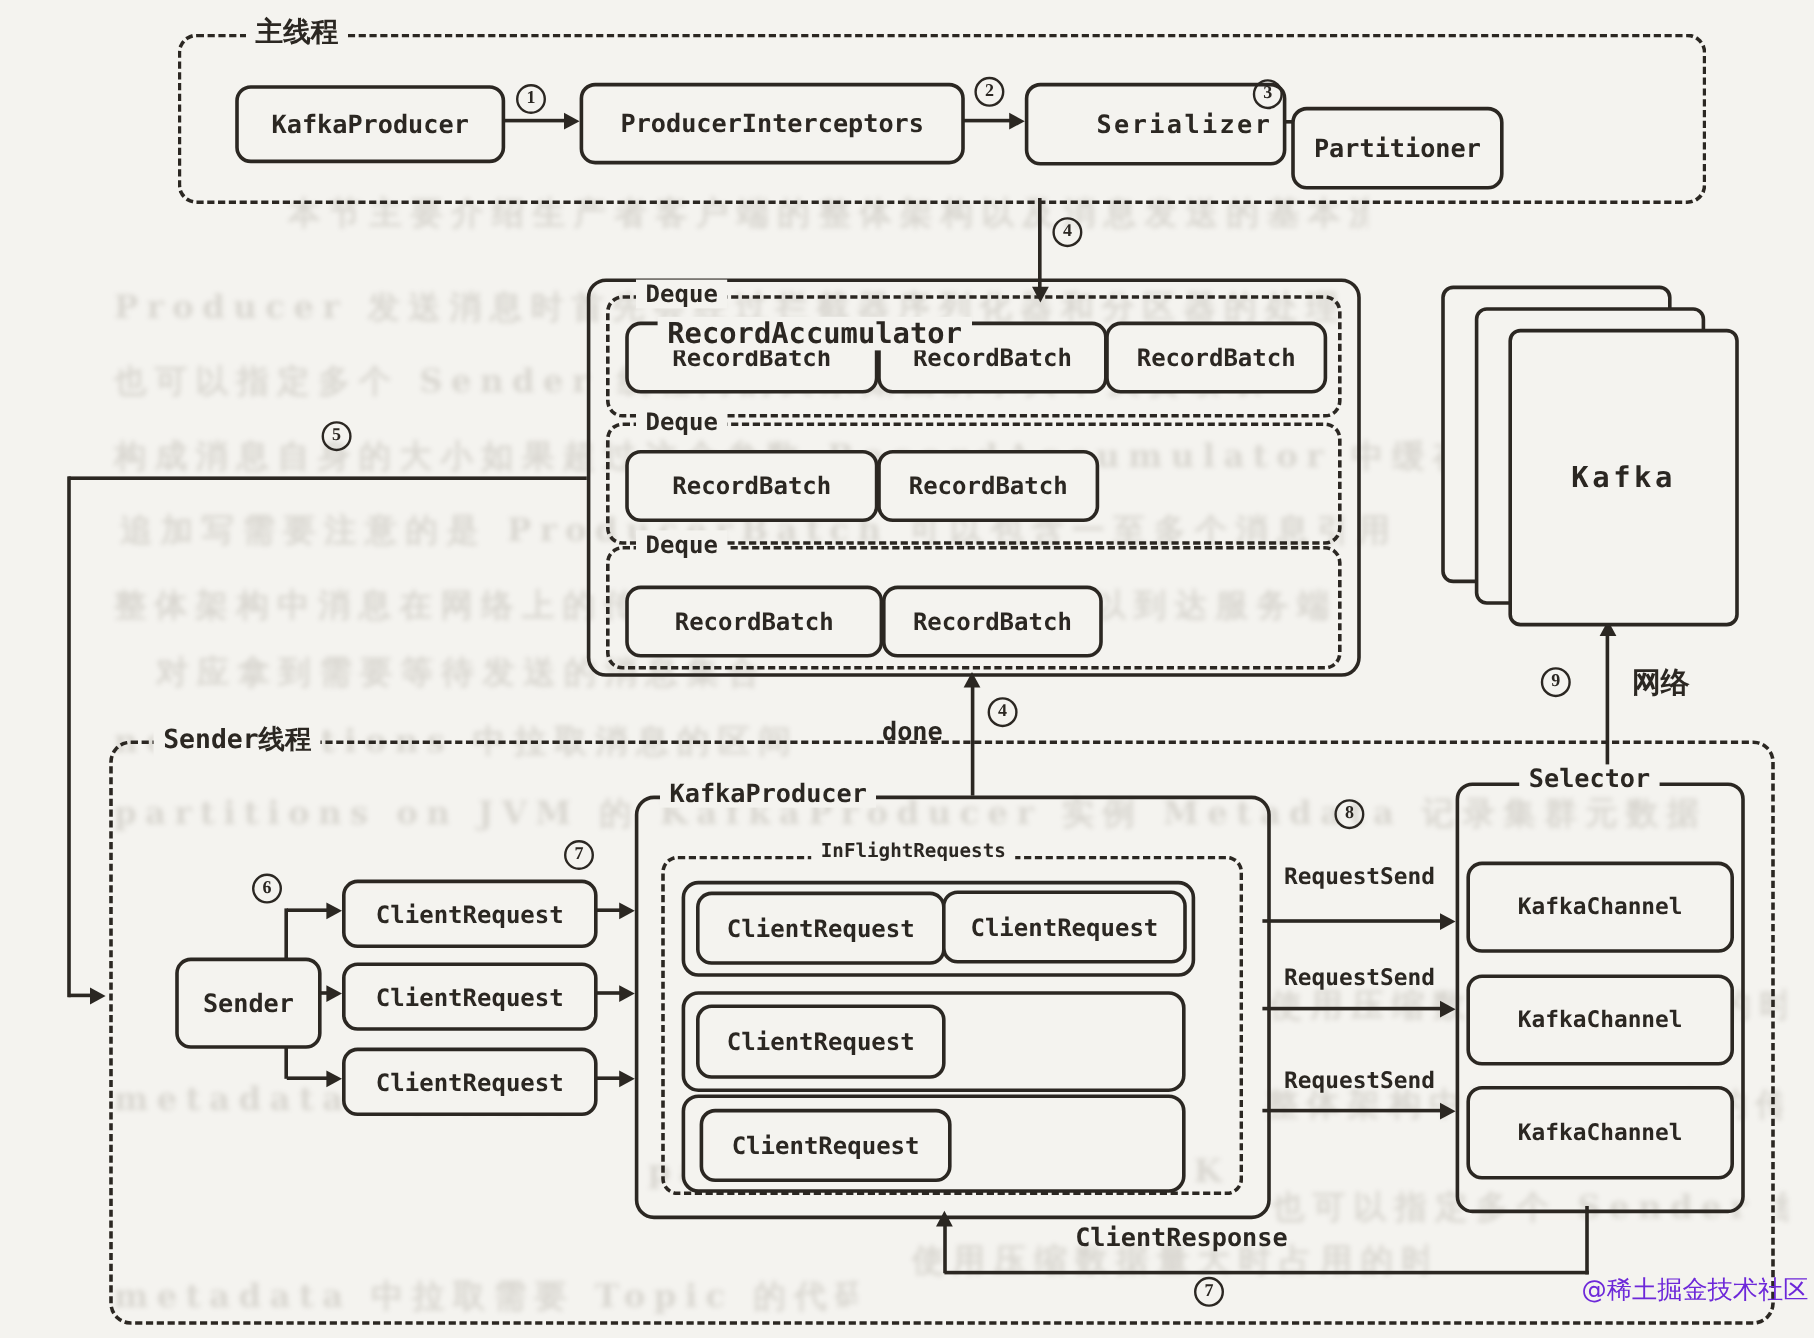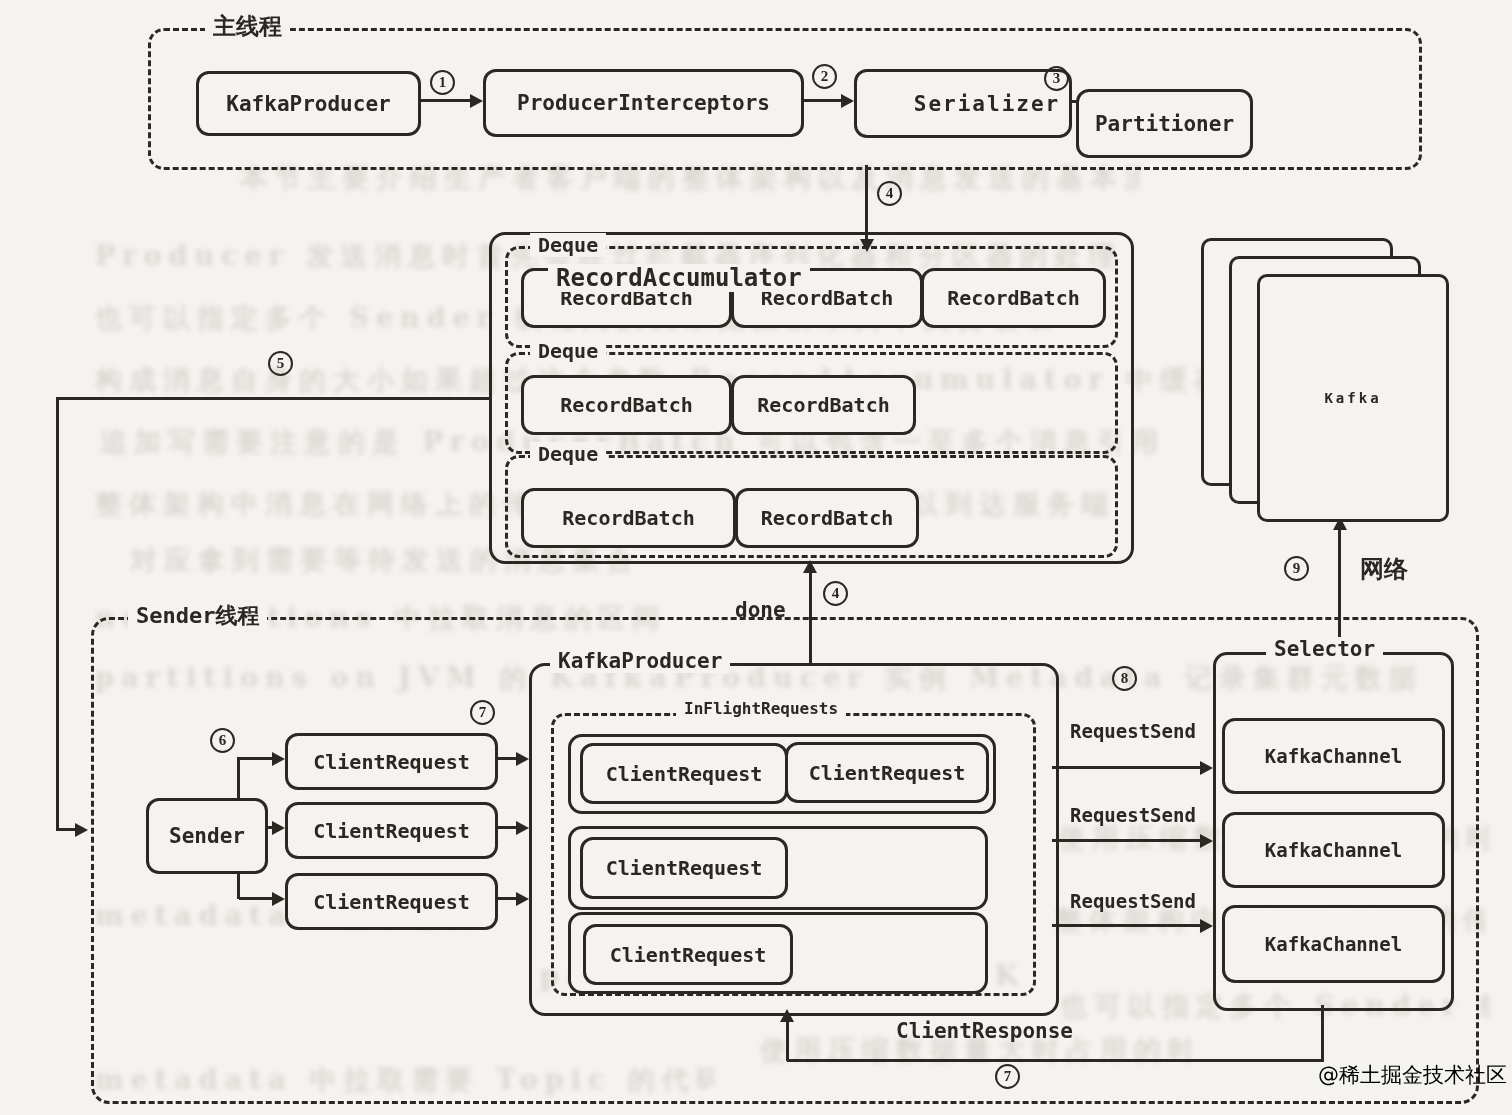--- a/index.html
+++ b/index.html
@@ -52,21 +52,21 @@
   .tr.d{border-left:7px solid transparent;border-right:7px solid transparent;border-top:13px solid var(--ink);}
   
   .num{
     position:absolute;z-index:5;width:25px;height:25px;box-sizing:border-box;
     border:2px solid var(--ink);border-radius:50%;
     display:flex;align-items:center;justify-content:center;
     font-family:"Liberation Serif","DejaVu Serif",serif;font-size:15px;font-weight:bold;
     color:var(--ink);background:transparent;
   }
   .watermark{
-    position:absolute;z-index:6;font-size:21px;color:#000000;
+    position:absolute;z-index:6;font-size:21px;color:#6d28d9;
     font-family:"DejaVu Sans","Liberation Sans",sans-serif;
   }
 </style>
 </head>
 <body>
 
 <div class="ghost" style="left:240px;top:160px;width:900px;">本节主要介绍生产者客户端的整体架构以及消息发送的基本流程概览</div>
 <div class="ghost" style="left:95px;top:238px;width:1340px;">Producer 发送消息时首先会经过拦截器序列化器和分区器的处理</div>
 <div class="ghost" style="left:95px;top:300px;width:1345px;">也可以指定多个 Sender 线程间的关系如图所示其中负责读取</div>
 <div class="ghost" style="left:95px;top:362px;width:1345px;">构成消息自身的大小如果超过这个参数 RecordAccumulator 中缓存</div>
@@ -144,21 +144,21 @@
 <div class="box" style="left:521px;top:488px;width:209px;height:54px;">
   <span class="mono" style="font-size:20px;">RecordBatch</span>
 </div>
 <div class="box" style="left:735px;top:488px;width:178px;height:54px;">
   <span class="mono" style="font-size:20px;">RecordBatch</span>
 </div>
 
 <div class="box" style="left:1201px;top:238px;width:186px;height:242px;border-radius:10px;z-index:3;"></div>
 <div class="box" style="left:1229px;top:256px;width:186px;height:242px;border-radius:10px;z-index:3;"></div>
 <div class="box" style="left:1257px;top:274px;width:186px;height:242px;border-radius:10px;z-index:4;">
-  <span class="mono" style="font-size:14px;letter-spacing:3px;">Kafka</span>
+  <span class="mono" style="font-size:24px;letter-spacing:3px;">Kafka</span>
 </div>
 
 <div class="vl" style="left:1338px;top:528px;height:112px;"></div>
 <div class="tr u" style="left:1333px;top:517px;"></div>
 <div class="tr d" style="left:1333px;top:638px;"></div>
 <div class="num" style="left:1284px;top:556px;">9</div>
 <div class="flabel cjk" style="left:1352px;top:553px;font-size:24px;background:transparent;">网络</div>
 
 <div class="hl" style="left:57px;top:397px;width:432px;"></div>
 <div class="vl" style="left:56px;top:397px;height:434px;"></div>

